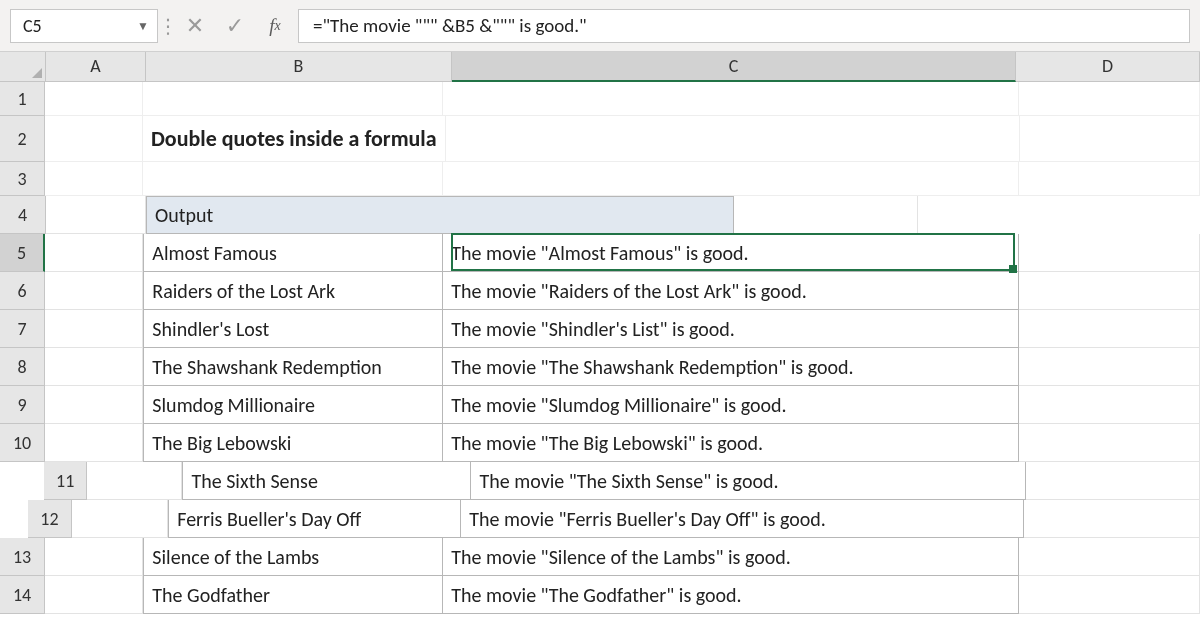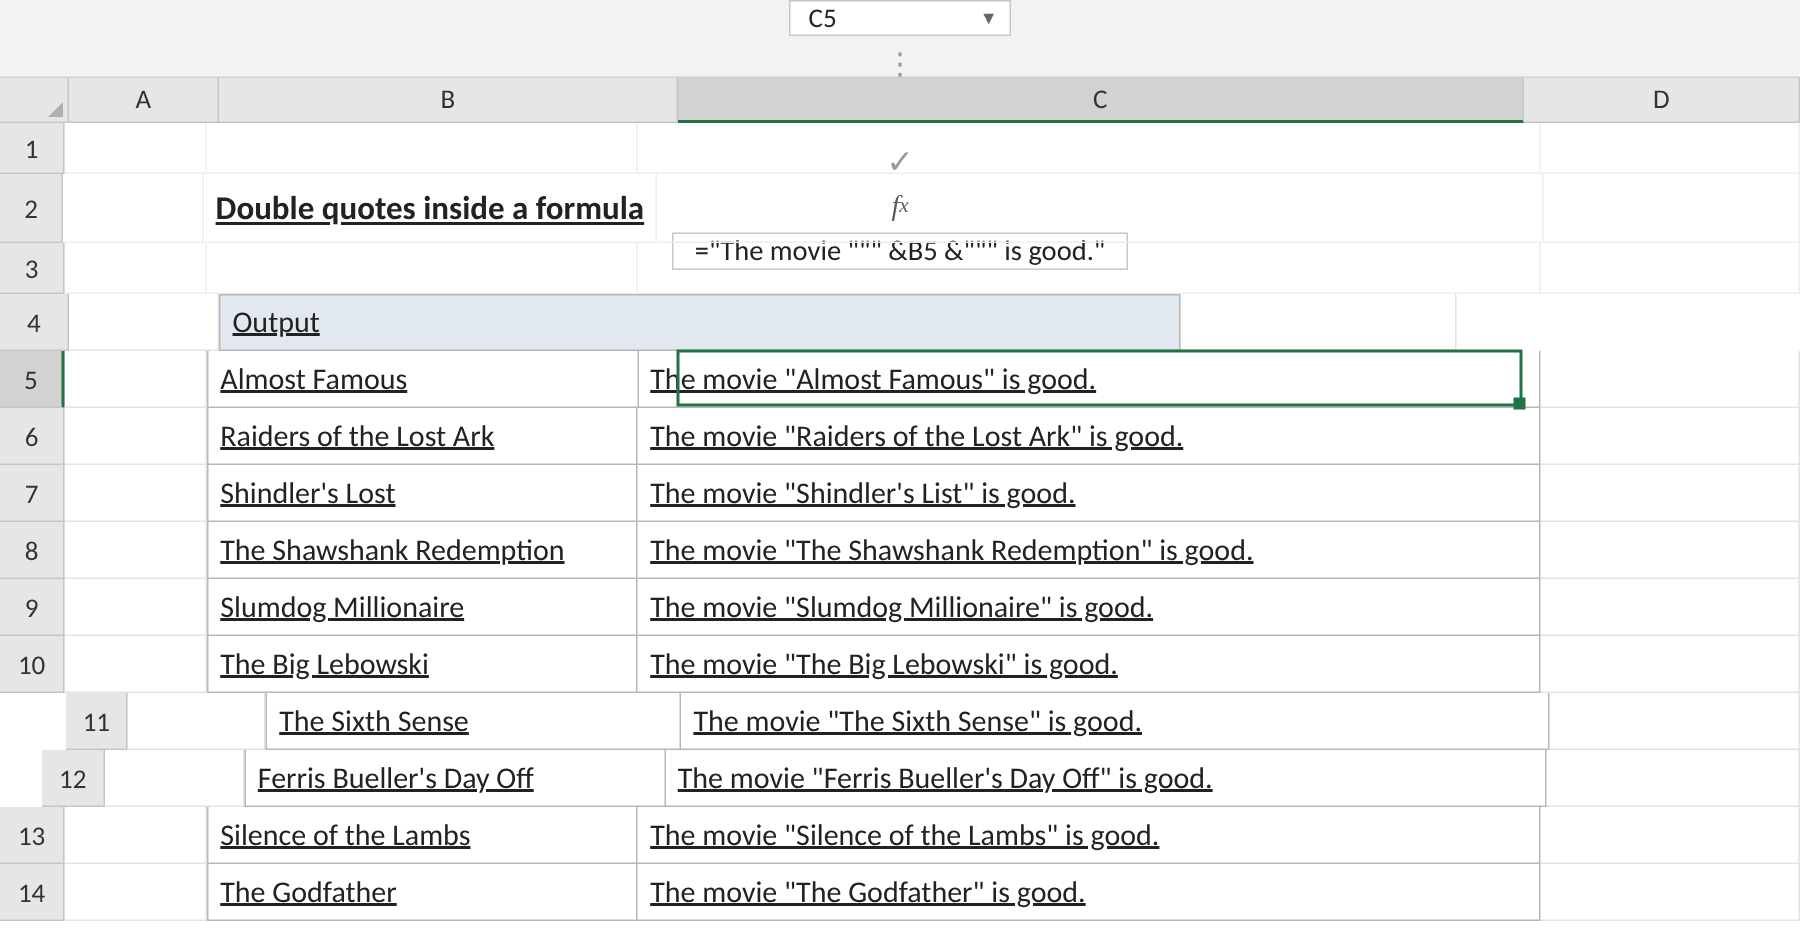--- a/index.html
+++ b/index.html
@@ -16,21 +16,20 @@
 
   
   .formula-bar {
     height: 52px;
     background: #f3f2f1;
     border-bottom: 1px solid #d0d0d0;
     display: flex;
     align-items: center;
     padding: 0 10px;
     gap: 6px;
-    flex-direction: column;
   }
   .name-box {
     width: 148px;
     height: 34px;
     background: #fff;
     border: 1px solid #c7c7c7;
     display: flex;
     align-items: center;
     justify-content: space-between;
     padding: 0 8px 0 12px;
@@ -130,25 +129,24 @@
   .cell {
     border-right: 1px solid #e3e3e3;
     border-bottom: 1px solid #e3e3e3;
     padding: 0 8px;
     display: flex;
     align-items: center;
     font-size: 20px;
     color: #222;
     white-space: nowrap;
     overflow: visible;
-    text-decoration: underline;
   }
   .cell.colA { width:100px; }
   .cell.colB { width:306px; }
-  .cell.colC { width:641px; }
+  .cell.colC { width:588px; }
   .cell.colD { width:184px; }
 
   
   .title-cell {
     font-weight: 700;
     font-size: 22px;
     color: #222;
     border:none;
   }
   .row.blank .cell { border-right:1px solid #eee; border-bottom:1px solid #eee;}

